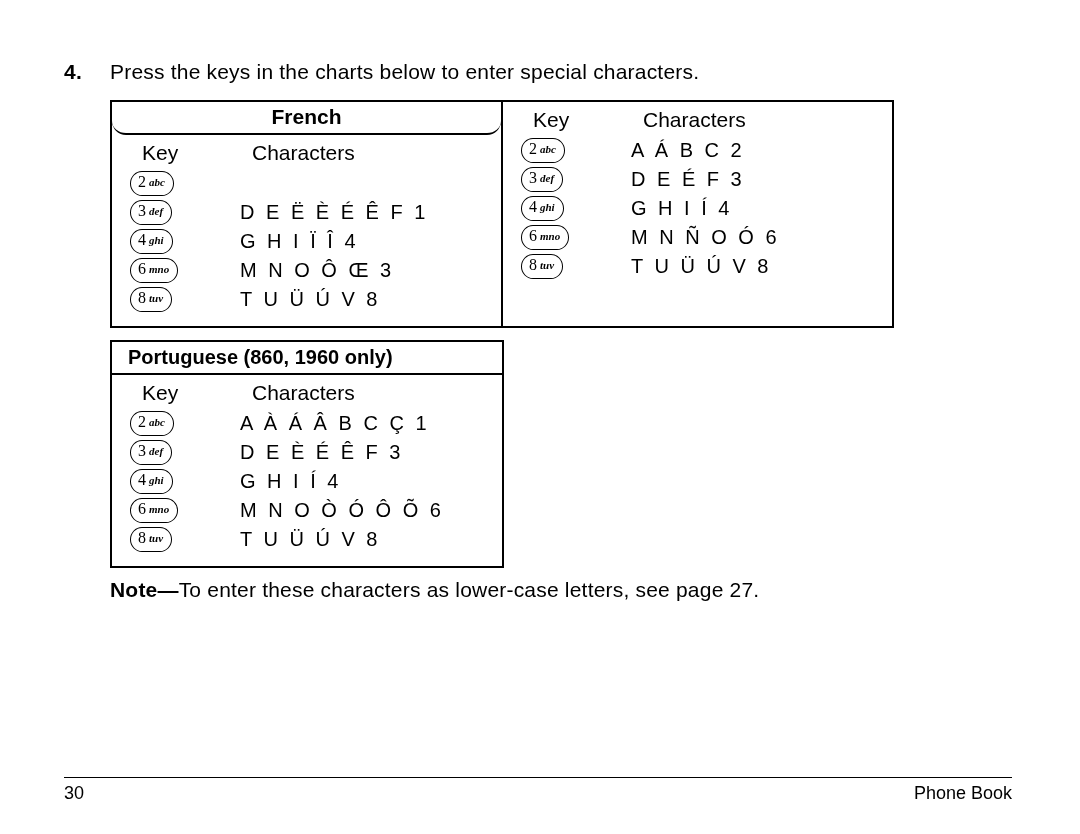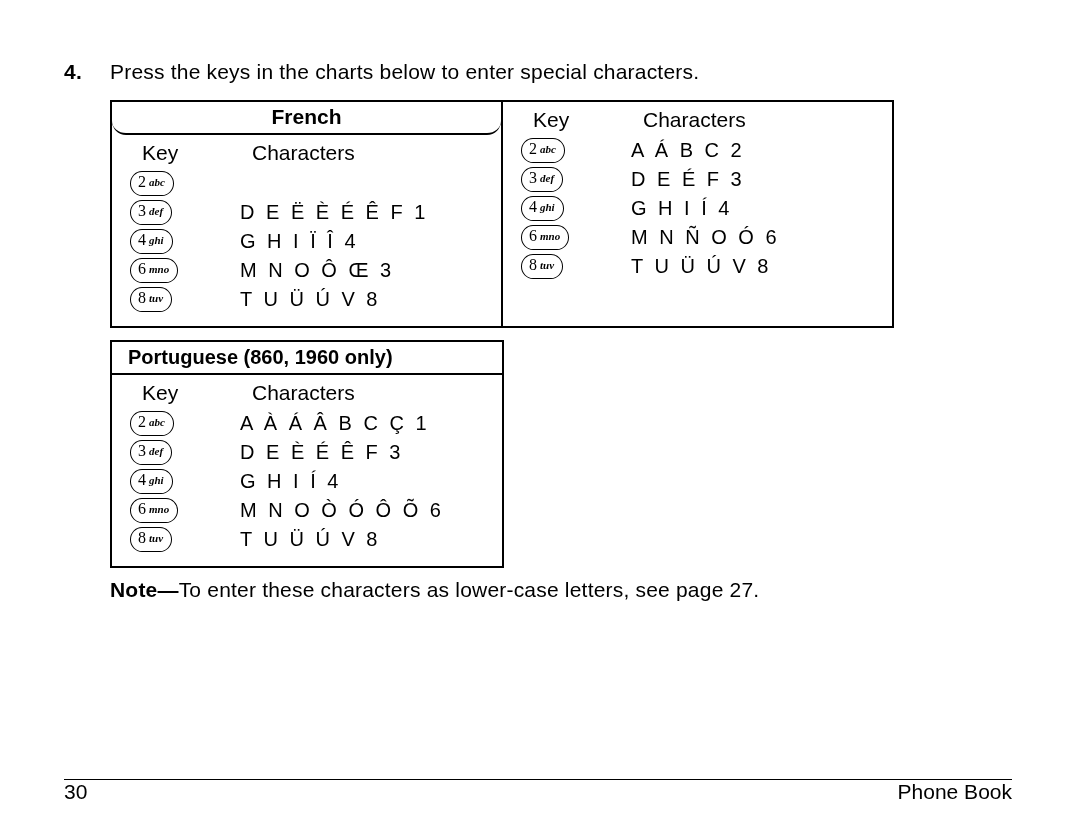--- a/index.html
+++ b/index.html
@@ -108,23 +108,24 @@
   }
   .note .nb{font-weight:700;text-align:center;}
   .footer{
     position:absolute;
     left:64px;
     right:68px;
     bottom:30px;
   }
   .footer-line{
     border-top:1.5px solid #000;
+    padding-top:5px;
     display:flex;
     justify-content:space-between;
-    font-size:21px;
+    font-size:18px;
   }
 </style>
 </head>
 <body>
 
 <div class="page">
   <div class="instr">
     <div class="num">4.</div>
     <div>Press the keys in the charts below to enter special characters.</div>
   </div>

